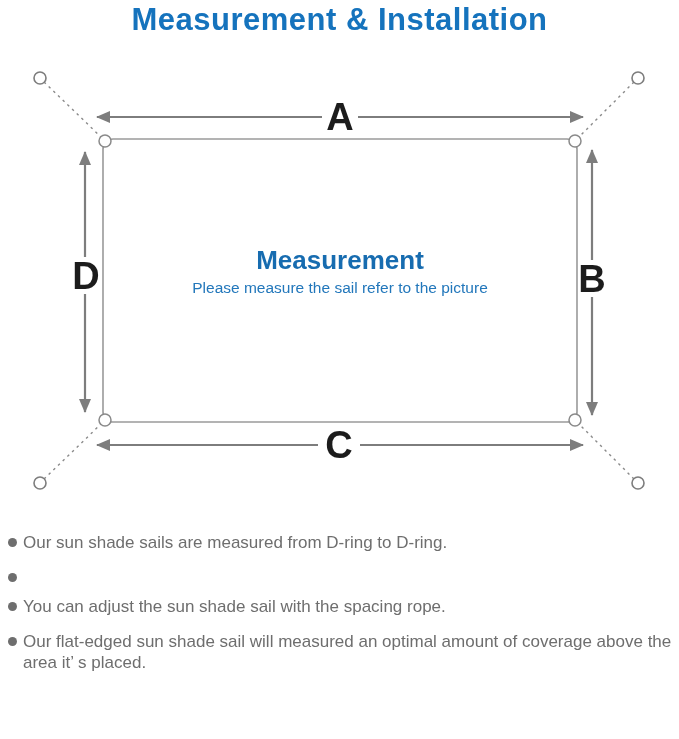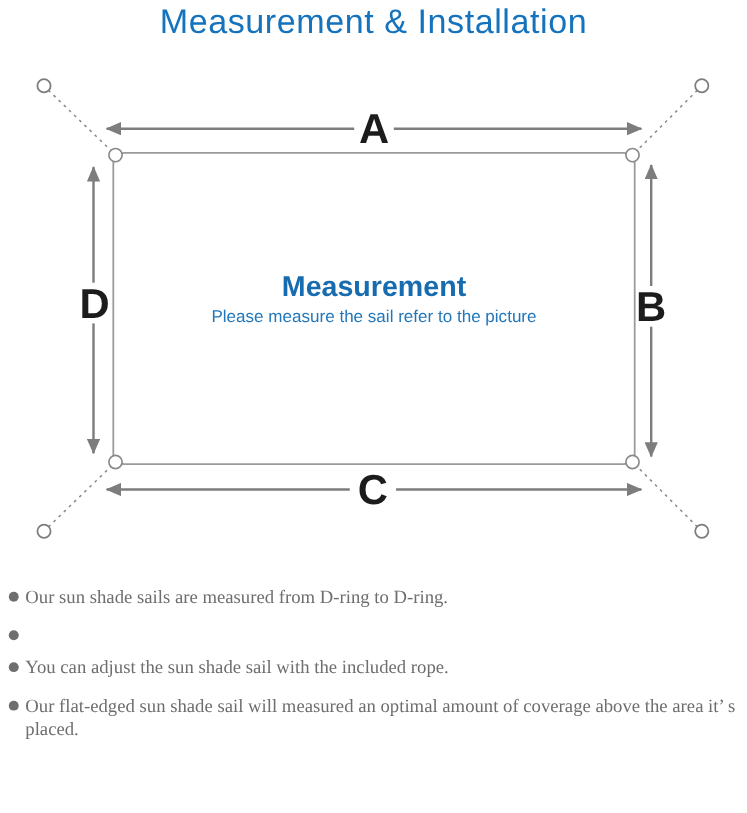--- a/index.html
+++ b/index.html
@@ -14,21 +14,21 @@
   }
   *{margin:0;padding:0;box-sizing:border-box;}
   html,body{background:#ffffff;}
   body{
     width:679px;height:739px;position:relative;overflow:hidden;
     font-family:"Liberation Sans", sans-serif;
   }
   .stage{position:absolute;inset:0;background:#fff;}
   .page-title{
     position:absolute;top:2px;left:0;width:679px;
-    text-align:center;font-size:31px;font-weight:400;
+    text-align:center;font-size:31px;font-weight:700;
     color:var(--title-blue,#1573bd);letter-spacing:0.5px;
   }
   .diagram-svg{position:absolute;top:60px;left:0;width:679px;height:460px;}
 
   .sail-outline{fill:#ffffff;stroke:var(--outline-gray,#9a9a9a);stroke-width:1.6;}
   .dash-line{stroke:var(--dash-gray,#8a8a8a);stroke-width:1.4;stroke-dasharray:2.5 4;fill:none;}
   .anchor-ring{fill:#ffffff;stroke:var(--arrow-gray,#7d7d7d);stroke-width:1.6;}
   .corner-ring{fill:#ffffff;stroke:var(--dash-gray,#8a8a8a);stroke-width:1.5;}
   .dim-line{stroke:var(--arrow-gray,#7d7d7d);stroke-width:2.2;fill:none;}
   .arrow-head{fill:var(--arrow-gray,#7d7d7d);}
@@ -45,21 +45,20 @@
     text-anchor:middle;font-family:"Liberation Sans",sans-serif;
   }
 
   .notes-list{
     position:absolute;top:532px;left:8px;width:665px;list-style:none;
   }
   .notes-list li{
     display:flex;gap:6px;align-items:flex-start;
     color:var(--note-gray,#6e6e6e);font-size:17px;line-height:21px;
     margin-bottom:14px;
-    font-family:Liberation Serif, serif;
   }
   .notes-list li.gap-lg{margin-bottom:18px;}
   .bullet-dot{
     flex:0 0 auto;width:9px;height:9px;border-radius:50%;
     background:var(--note-gray,#6e6e6e);margin-top:6px;
   }
 </style>
 </head>
 <body>
 
@@ -130,21 +129,21 @@
   <ul class="notes-list">
     <li>
       <span class="bullet-dot"></span>
       <span>Our sun shade sails are measured from D-ring to D-ring.</span>
     </li>
     <li>
       <span class="bullet-dot"></span>
     </li>
     <li>
       <span class="bullet-dot"></span>
-      <span>You can adjust the sun shade sail with the included rope.</span>
+      <span>You can adjust the sun shade sail with the spacing rope.</span>
     </li>
     <li>
       <span class="bullet-dot"></span>
       <span>Our flat-edged sun shade sail will measured an optimal amount of coverage above the area it’ s placed.</span>
     </li>
   </ul>
 
 </div>
 
 </body></html>

